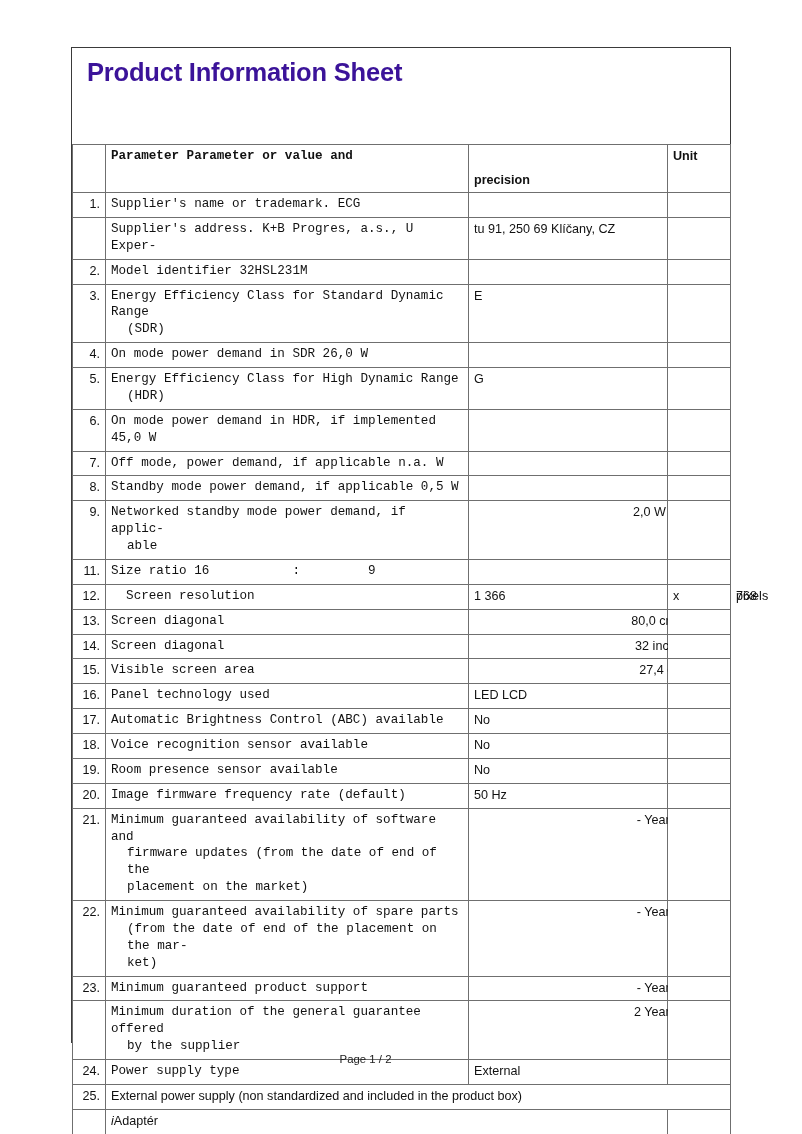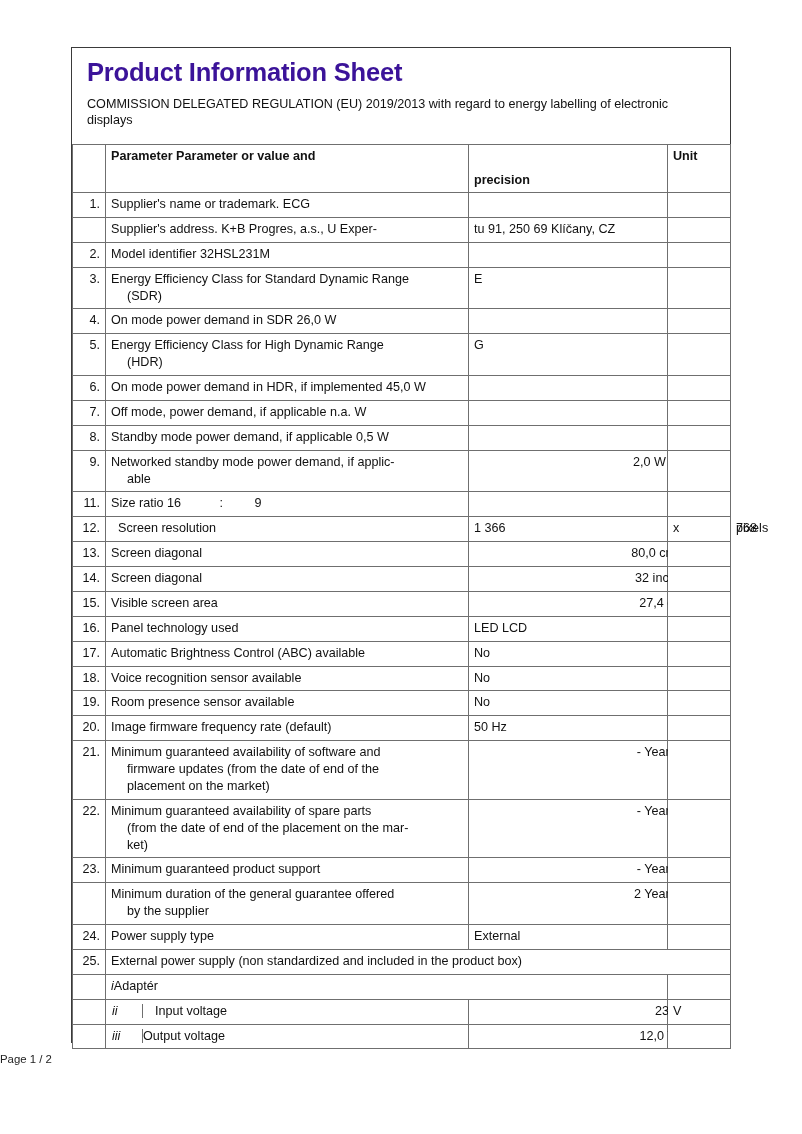--- a/index.html
+++ b/index.html
@@ -33,54 +33,53 @@
     border-collapse:collapse;table-layout:fixed;
     font-size:12.6px;color:#111;
   }
   table.grid td{
     border:1px solid #6f6f6f;
     padding:3px 5px 4px 5px;
     vertical-align:top;line-height:1.34;
     background:#fff;overflow:visible;position:relative;
   }
   .c-num{width:33px;text-align:right;padding-right:4px;border-right-color:#9a9a9a;}
-  .c-lab{width:363px;}
+  .c-lab{width:363px;font-family:Liberation Mono, monospace;}
   .c-val{width:199px;}
   .c-unit{width:63px;}
   .indent{display:block;padding-left:16px;}
   .noborder-r{border-right:none;}
   .noborder-l{border-left:none;}
   .ital{font-style:italic;}
   .center{}
 
   
   .hdr td{font-weight:bold;height:40px;}
   .hdr .pre{position:absolute;left:5px;bottom:3px;font-weight:bold;}
 
   
   .ovf{position:absolute;right:-9px;top:3px;white-space:nowrap;}
   .ovf2{position:absolute;right:-22px;top:3px;white-space:nowrap;}
   .ovf0{position:absolute;right:1px;top:3px;white-space:nowrap;}
 
   
   .footer{
     position:absolute;left:0;top:1053px;width:731px;
-    text-align:left;font-size:11.4px;color:#222;
+    text-align:center;font-size:11.4px;color:#222;
     padding-right:0px;
   }
 </style>
 </head>
 <body>
 
 <div class="page">
   <div class="frame">
 
     <div class="head">
       <div class="doc-title" style="color: rgb(59, 19, 153);">Product Information Sheet</div>
-      <div class="doc-sub">COMMISSION DELEGATED REGULATION (EU) 2019/2013 with regard to energy labelling of electronic displays</div>
     </div>
 
     <table class="grid">
       <colgroup>
         <col class="c-num">
           <col class="c-lab">
           <col class="c-val">
           <col class="c-unit">
       </colgroup>
       <tbody id="tbody">

